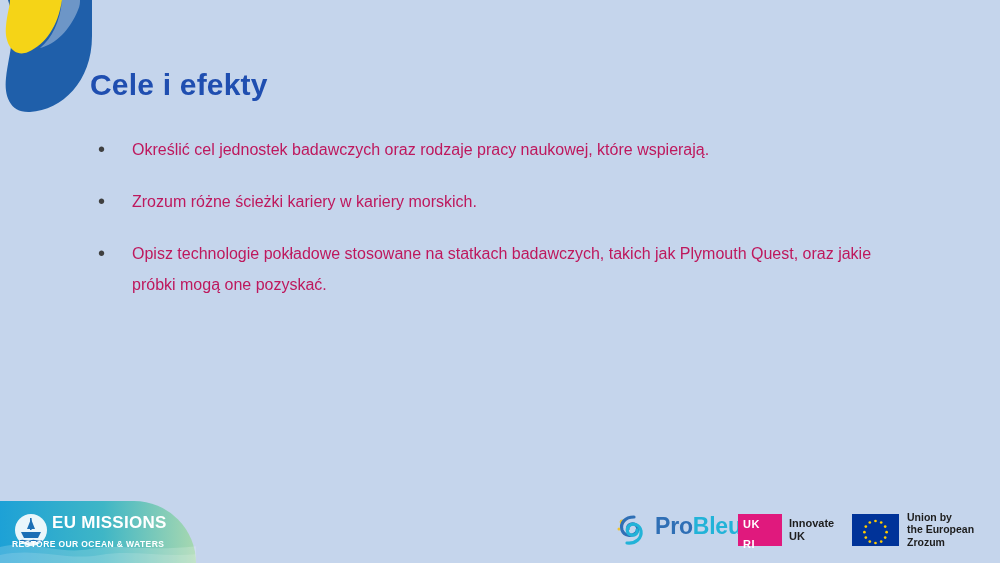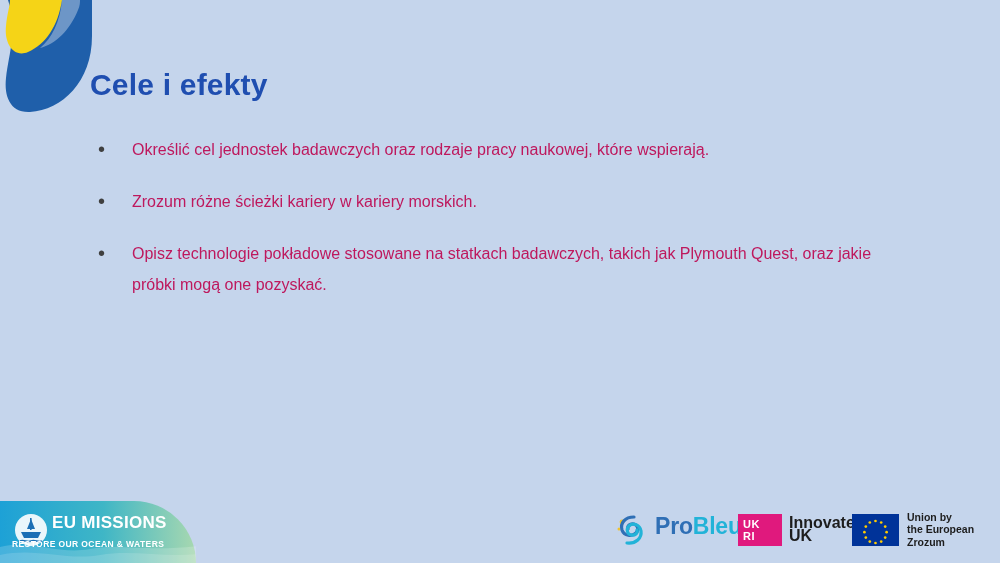--- a/index.html
+++ b/index.html
@@ -135,23 +135,23 @@
   .ukri .box .l1, .ukri .box .l2 {
     position: absolute;
     left: 5px;
     color: #ffffff;
     font-size: 11px;
     font-weight: bold;
     letter-spacing: 0.5px;
     line-height: 12px;
   }
   .ukri .box .l1 { top: 4px; }
-  .ukri .box .l2 { top: 16px; }
+  .ukri .box .l2 { top: 24px; }
   .ukri .iuk {
-    font-size: 16px;
+    font-size: 11px;
     font-weight: bold;
     color: #1d1d1d;
     line-height: 12.5px;
   }
 
   
   .eu-funded {
     position: absolute;
     left: 852px; bottom: 17px;
     display: flex;

